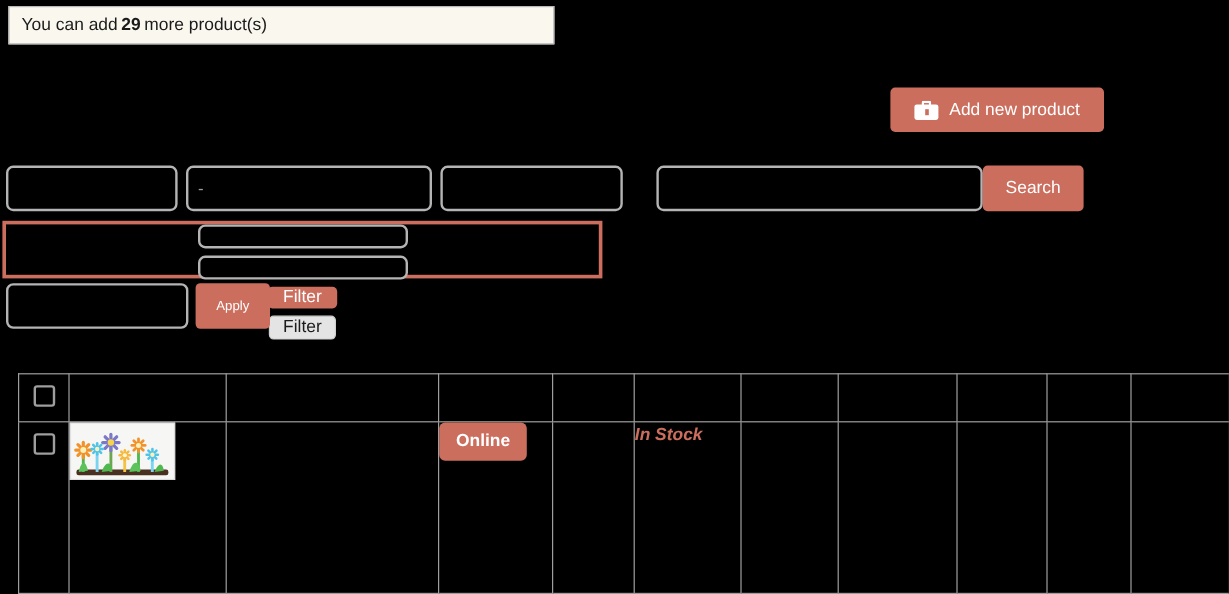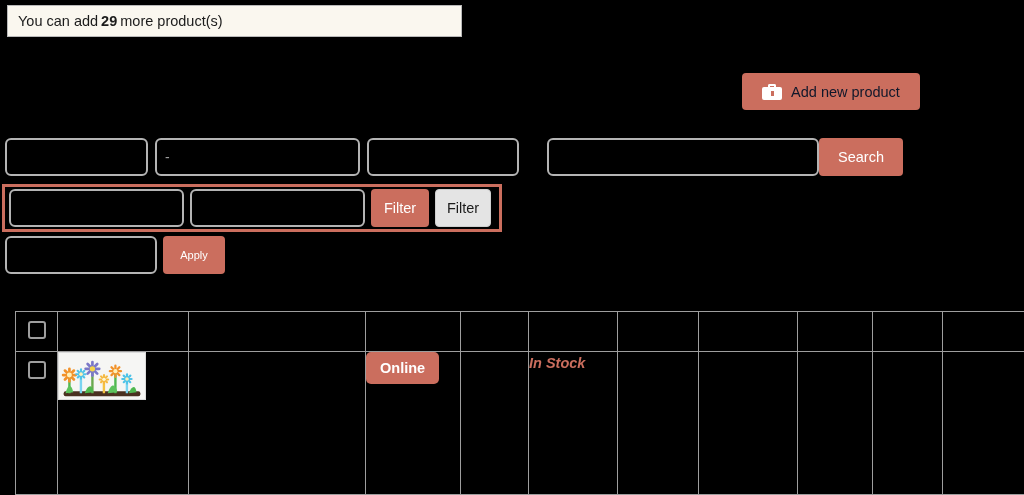--- a/index.html
+++ b/index.html
@@ -26,21 +26,21 @@
   .notice .num { font-weight: bold; padding: 0 3px; }
 
   
   .add-btn {
     position: absolute; left: 742px; top: 73px;
     width: 178px; height: 37px;
     background: #cb6e5e;
     border: none; border-radius: 4px;
     display: flex; align-items: center; justify-content: center;
     gap: 9px;
-    color: #0f172a; font-size: 14.5px;
+    color: #ffffff; font-size: 14.5px;
     font-family: "Liberation Sans", sans-serif;
     cursor: pointer;
   }
   .briefcase { width: 20px; height: 16px; position: relative; flex: 0 0 auto; }
   .briefcase .body {
     position: absolute; left: 0; top: 3px; width: 20px; height: 13px;
     background: #fff; border-radius: 2px;
   }
   .briefcase .handle {
     position: absolute; left: 6px; top: 0px; width: 8px; height: 5px;
@@ -82,21 +82,21 @@
     border: none; border-radius: 4px;
     font-size: 14.5px; font-family: "Liberation Sans", sans-serif;
     cursor: pointer;
   }
 
   .filterbox {
     position: absolute; left: 2px; top: 184px;
     width: 500px; height: 48px;
     border: 3px solid #cb6e5e;
     display: flex; align-items: center;
-    padding: 0 4px; gap: 6px;
+    padding: 0 4px; gap: 6px; flex-direction: column;
   }
   .filterbox .f4 { width: 175px; }
   .filterbox .f5 { width: 175px; }
   .btn-filter {
     height: 38px; width: 58px;
     background: #cb6e5e; color: #fff;
     border: none; border-radius: 4px;
     font-size: 14.5px; font-family: "Liberation Sans", sans-serif;
     cursor: pointer;
   }

